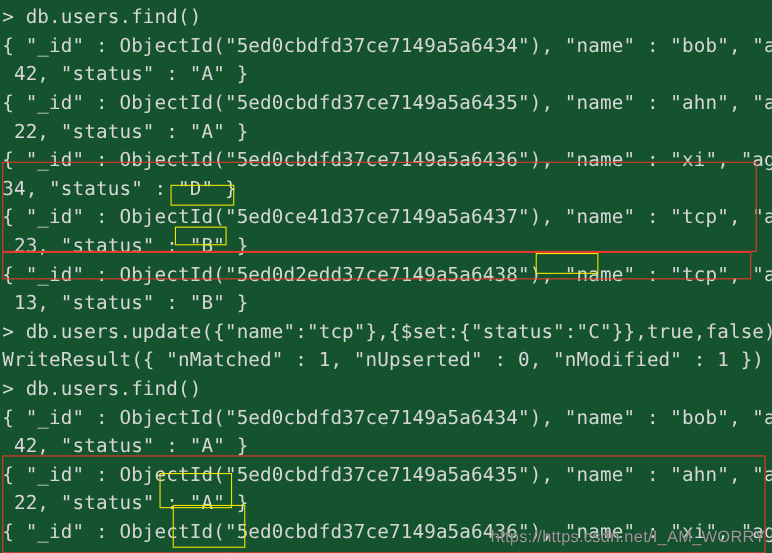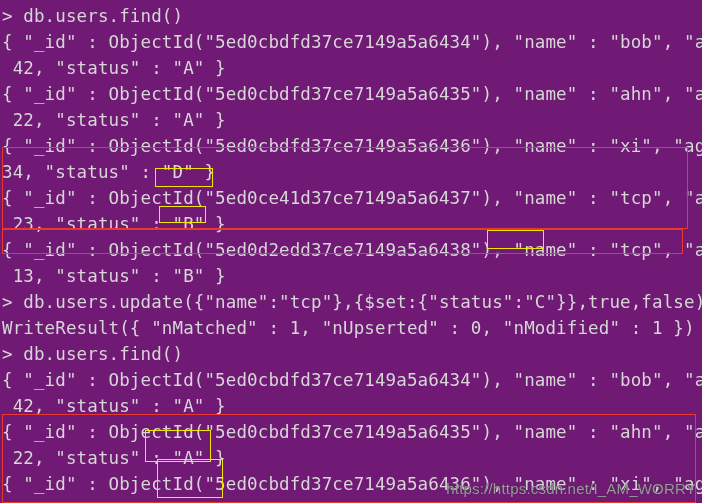--- a/index.html
+++ b/index.html
@@ -5,21 +5,21 @@
 <style>
   html, body {
     margin: 0;
     padding: 0;
     background: #000000;
   }
   #terminal {
     position: relative;
     width: 702px;
     height: 503px;
-    background: #701a75;
+    background: #14532d;
     overflow: hidden;
     font-family: "DejaVu Sans Mono", "Liberation Mono", monospace;
   }
   #lines {
     position: absolute;
     top: 0;
     left: 0;
     width: 702px;
     padding: 3px 0 0 2px;
     box-sizing: border-box;

